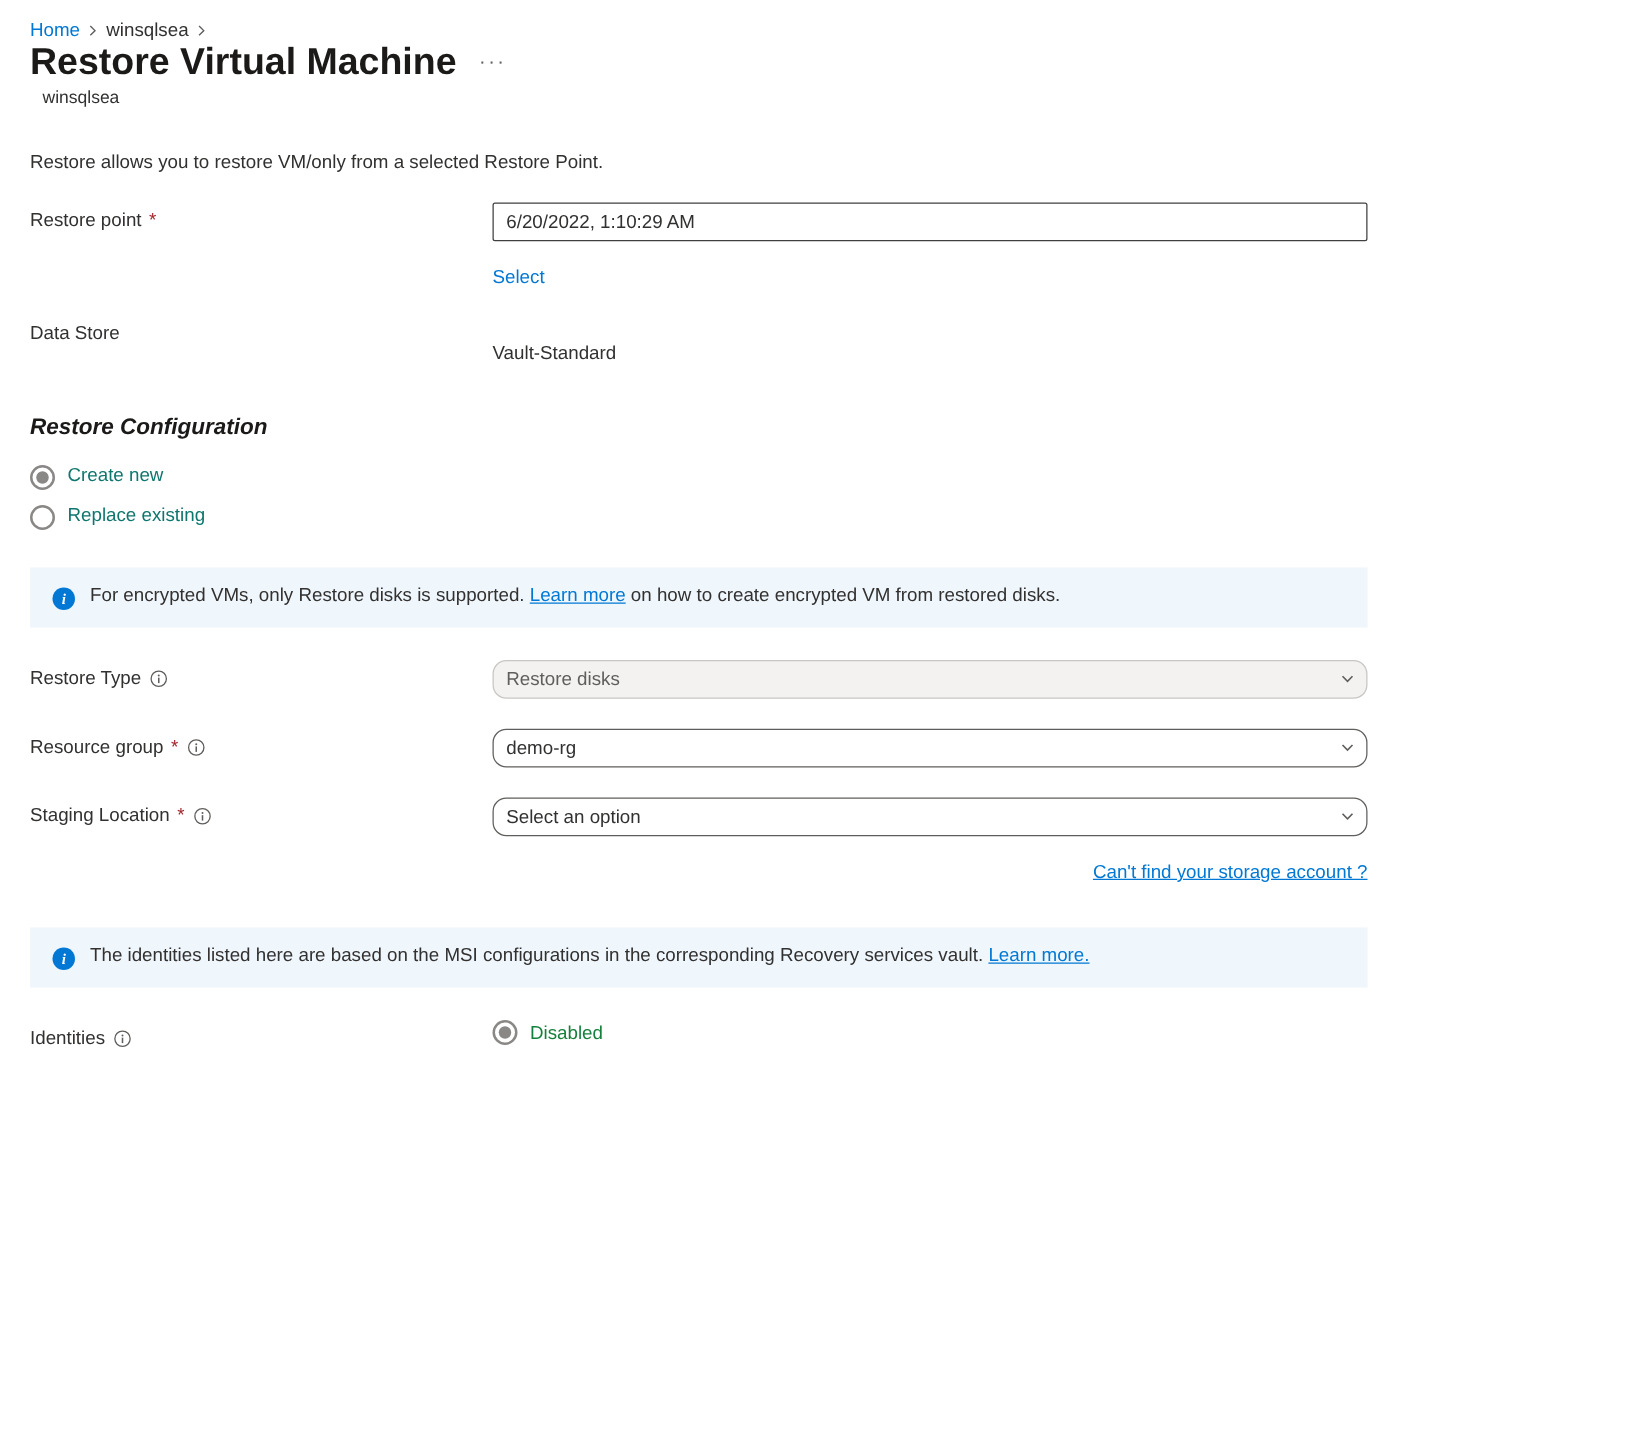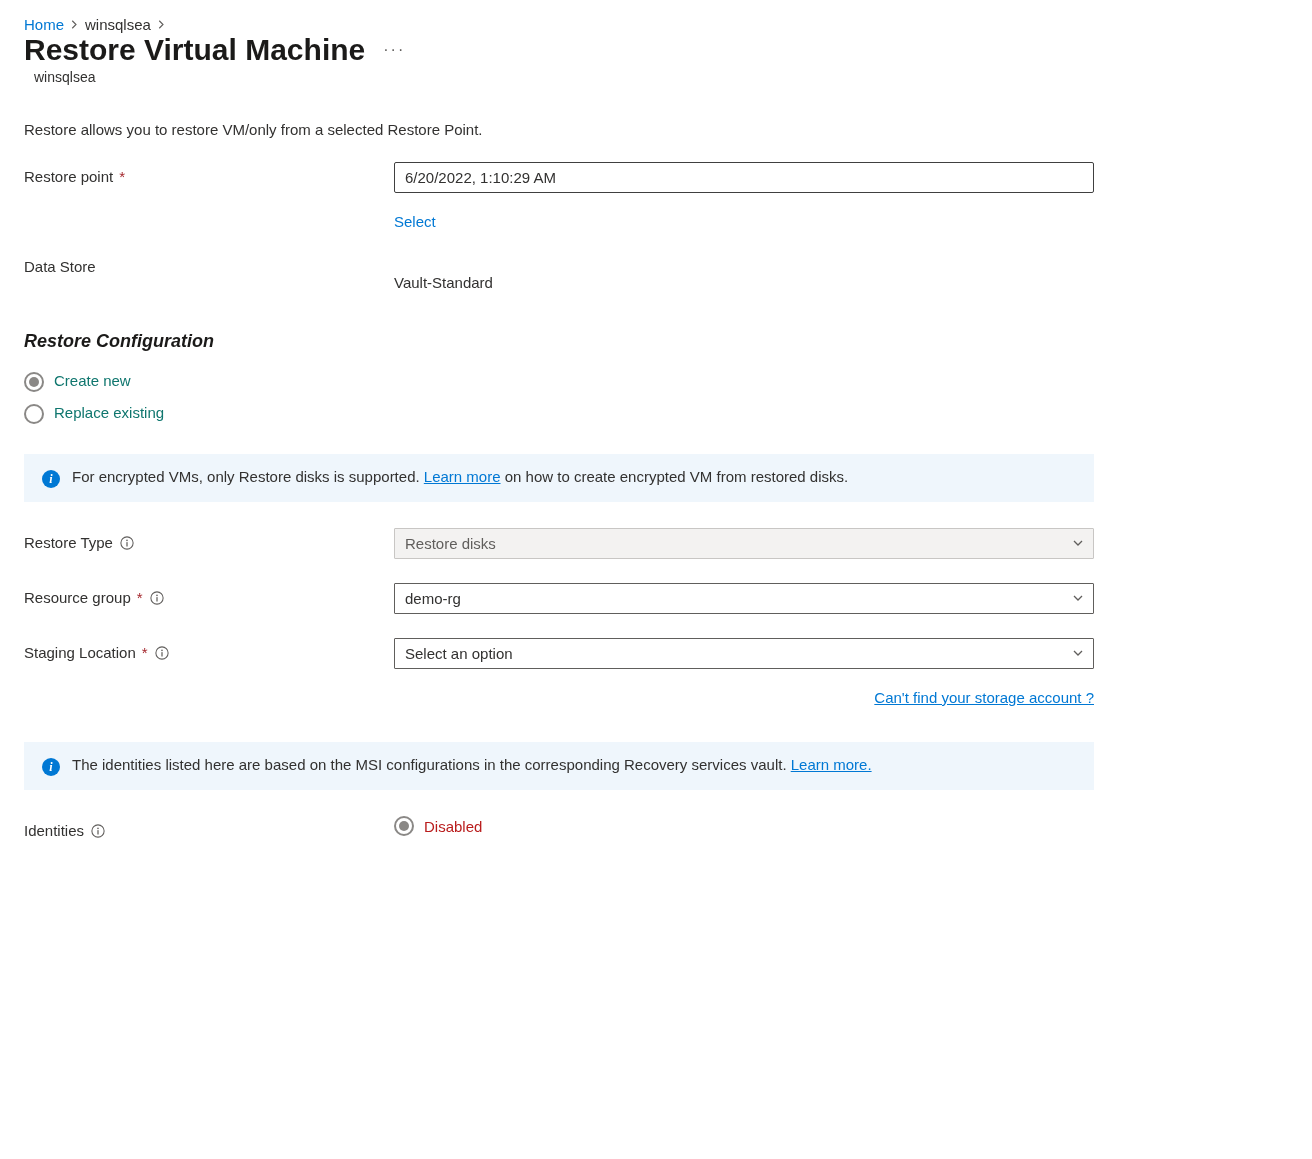--- a/index.html
+++ b/index.html
@@ -105,21 +105,21 @@
     }
     .select-wrap {
       position: relative;
       width: 100%;
     }
     .select-input {
       width: 100%;
       padding: 6px 32px 6px 10px;
       font-size: 15px;
       border: 1px solid #605e5c;
-      border-radius: 1px;
+      border-radius: 11px;
       font-family: inherit;
       color: #323130;
       background: #ffffff;
       cursor: pointer;
     }
     .select-input.disabled {
       background: #f3f2f1;
       color: #605e5c;
       border-color: #c8c6c4;
       cursor: default;
@@ -215,21 +215,21 @@
       font-size: 12px;
       font-weight: bold;
       font-style: italic;
       font-family: Georgia, serif;
     }
     .identities-radio-row {
       display: flex;
       align-items: center;
       gap: 10px;
       font-size: 15px;
-      color: #b91c1c;
+      color: #15803d;
     }
   </style>
 </head>
 <body>
 
 <nav class="breadcrumb">
   <a href="#">Home</a>
   <span class="chevron">
     <svg width="9" height="9" viewBox="0 0 12 12">
         <path d="M3 1 L8 6 L3 11" stroke="currentColor" stroke-width="1.5" fill="none"></path>

